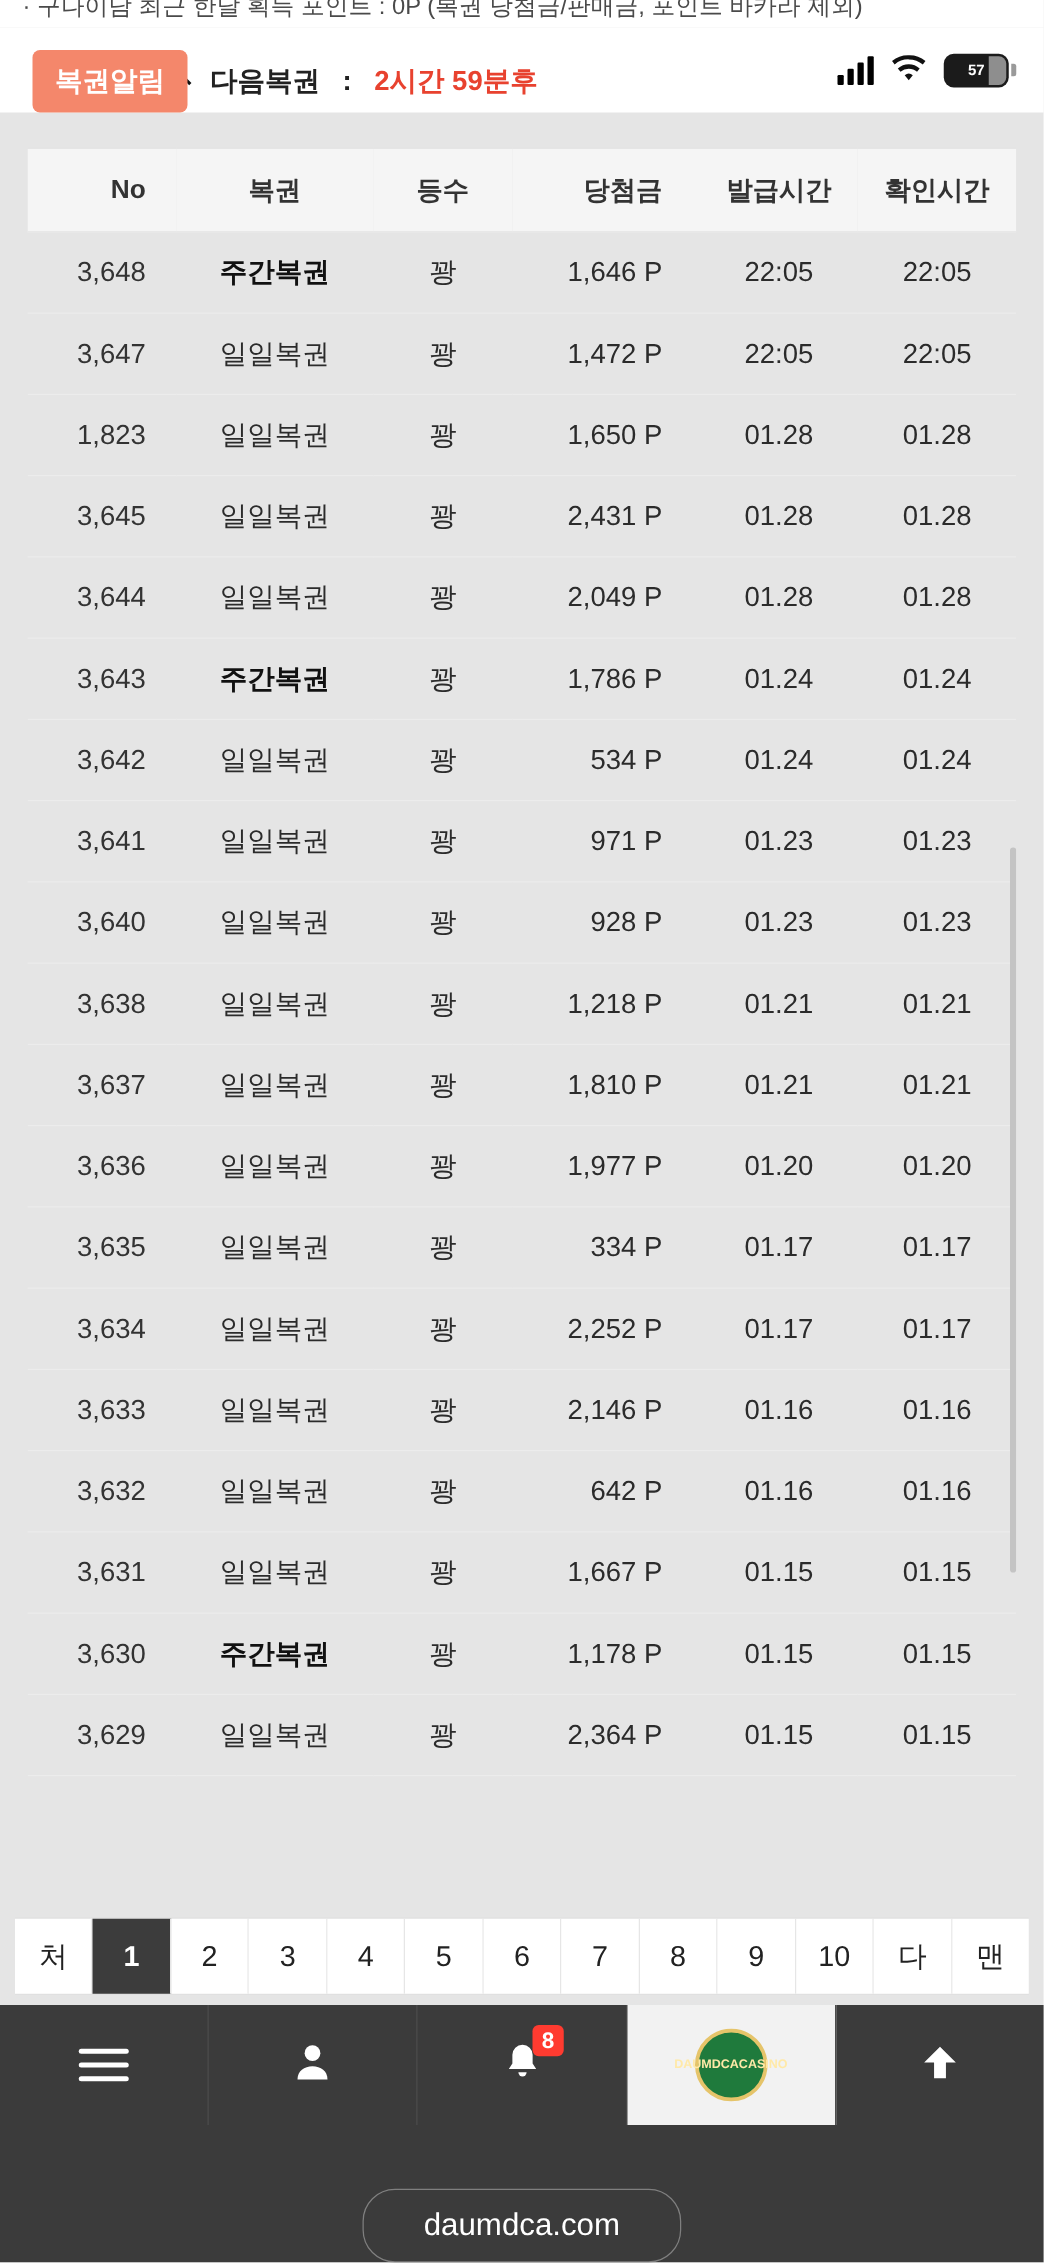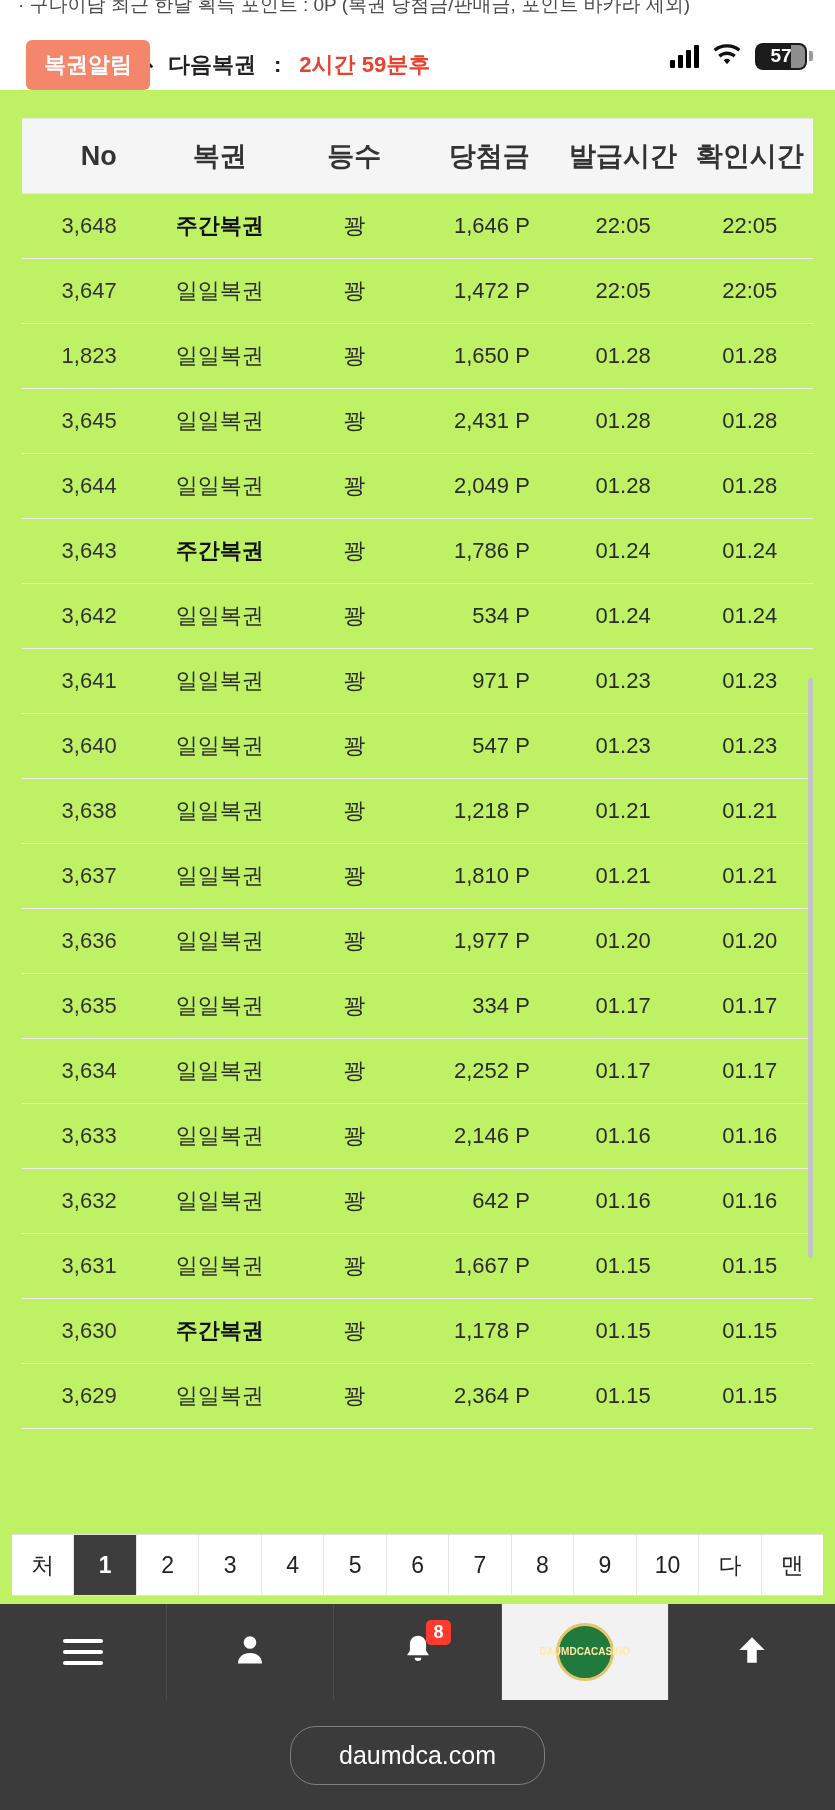--- a/index.html
+++ b/index.html
@@ -5,21 +5,21 @@
   * { box-sizing: border-box; margin: 0; padding: 0; }
   html, body {
     width: 835px; height: 1810px;
     background: #ffffff;
     font-family: "Liberation Sans", sans-serif;
     overflow: hidden;
   }
   .screen {
     position: relative;
     width: 835px; height: 1810px;
-    background: #bef264;
+    background: #e5e5e5;
     display: flex;
     flex-direction: column;
   }
 
   
   .notice-strip {
     height: 22px;
     background: #ffffff;
     overflow: hidden;
     position: relative;
@@ -79,21 +79,21 @@
   .signal i:nth-child(1) { height: 8px; }
   .signal i:nth-child(2) { height: 13px; }
   .signal i:nth-child(3) { height: 18px; }
   .signal i:nth-child(4) { height: 23px; }
   .wifi { width: 30px; height: 24px; }
   .battery {
     width: 52px; height: 27px;
     border-radius: 8px;
     background: #1b1b1b;
     color: #fff;
-    font-size: 19px;
+    font-size: 12px;
     font-weight: 700;
     display: flex;
     align-items: center;
     justify-content: center;
     position: relative;
   }
   .battery::after {
     content: "";
     position: absolute;
     right: -6px; top: 8px;
@@ -149,21 +149,21 @@
     flex: 1;
     overflow: hidden;
   }
   table {
     width: 100%;
     border-collapse: collapse;
     table-layout: fixed;
   }
   thead th {
     background: #f5f5f5;
-    font-size: 27px;
+    font-size: 21px;
     font-weight: 700;
     color: #333;
     padding: 19px 0;
     text-align: center;
     border-top: 1px solid #e4e4e4;
     border-bottom: 1px solid #e4e4e4;
   }
   tbody td {
     font-size: 22px;
     color: #2b2b2b;
@@ -272,21 +272,21 @@
     font-weight: 700;
     line-height: 1.15;
     text-align: center;
   }
 
   
   .urlbar-area {
     height: 110px;
     background: #3b3b3b;
     display: flex;
-    align-items: center;
+    align-items: flex-end;
     justify-content: center;
   }
   .urlpill {
     border: 1px solid #7f7f7f;
     border-radius: 26px;
     padding: 14px 48px;
     color: #ffffff;
     font-size: 25px;
   }
 </style>
@@ -421,21 +421,21 @@
             <td>일일복권</td>
             <td>꽝</td>
             <td class="col-amt">971 P</td>
             <td>01.23</td>
             <td>01.23</td>
           </tr>
           <tr>
             <td class="col-no">3,640</td>
             <td>일일복권</td>
             <td>꽝</td>
-            <td class="col-amt">547 P</td>
+            <td class="col-amt">928 P</td>
             <td>01.23</td>
             <td>01.23</td>
           </tr>
           <tr>
             <td class="col-no">3,638</td>
             <td>일일복권</td>
             <td>꽝</td>
             <td class="col-amt">1,218 P</td>
             <td>01.21</td>
             <td>01.21</td>

